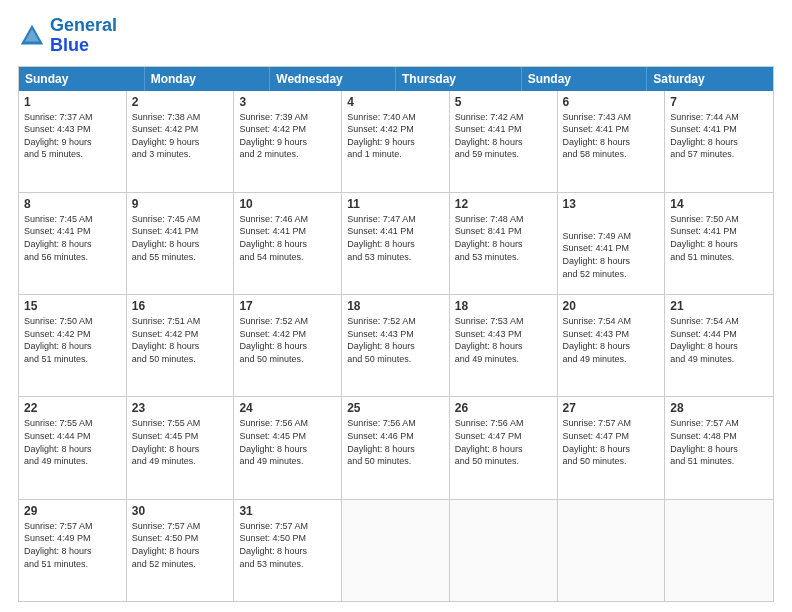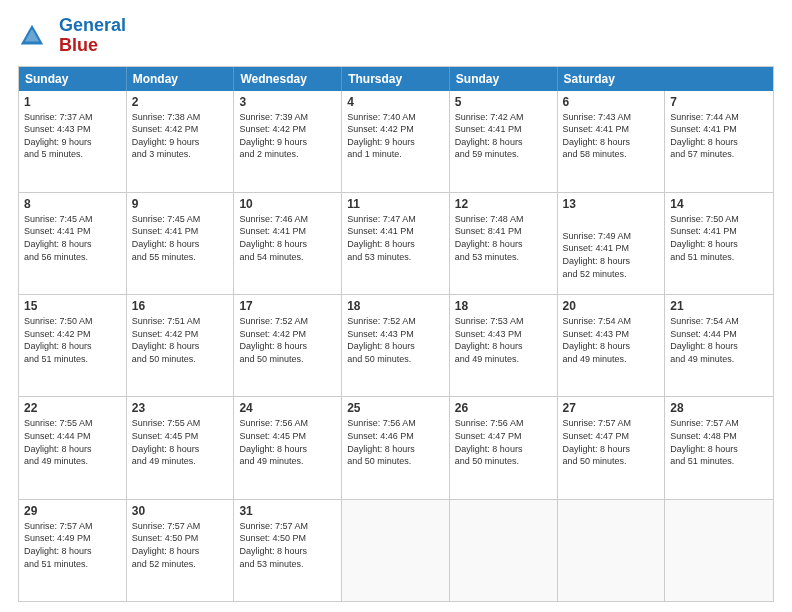--- a/index.html
+++ b/index.html
@@ -19,21 +19,21 @@
     }
     .header {
       display: flex;
       align-items: flex-start;
       justify-content: space-between;
       margin-bottom: 10px;
     }
     .logo {
       display: flex;
       align-items: center;
-      gap: 13px;
+      gap: 4px;
     }
     .logo-text {
       font-size: 18px;
       font-weight: bold;
       color: #333;
       line-height: 1.1;
     }
     .logo-text span {
       color: #1a6fb3;
     }
@@ -55,21 +55,21 @@
       color: #555;
     }
     .calendar {
       flex: 1;
       display: flex;
       flex-direction: column;
       border: 1px solid #ccc;
     }
     .cal-header-row {
       display: grid;
-      grid-template-columns: repeat(7, 1fr);
+      grid-template-columns: repeat(6, 1fr);
       background: #2a7fc1;
     }
     .cal-header-cell {
       color: #fff;
       font-size: 12px;
       font-weight: bold;
       padding: 5px 6px;
       border-right: 1px solid #5499cc;
       text-align: left;
     }
@@ -115,21 +115,21 @@
 
 <div class="page">
   <div class="header">
     <div class="logo">
       <svg class="logo-icon" viewBox="0 0 40 40">
         <polygon points="20,4 36,32 4,32" fill="#2a7fc1"></polygon>
         <polygon points="20,10 30,28 10,28" fill="white" opacity="0.3"></polygon>
       </svg>
       <div class="logo-text">
         <div><span>General</span></div>
-        <div><span style="color:#b91c1c;">Blue</span></div>
+        <div><span style="color:#1d4ed8;">Blue</span></div>
       </div>
     </div>
     <div class="title-block">
       <div class="main-title"></div>
       <div class="subtitle"></div>
     </div>
   </div>
 
   <div class="calendar">
     <div class="cal-header-row">

